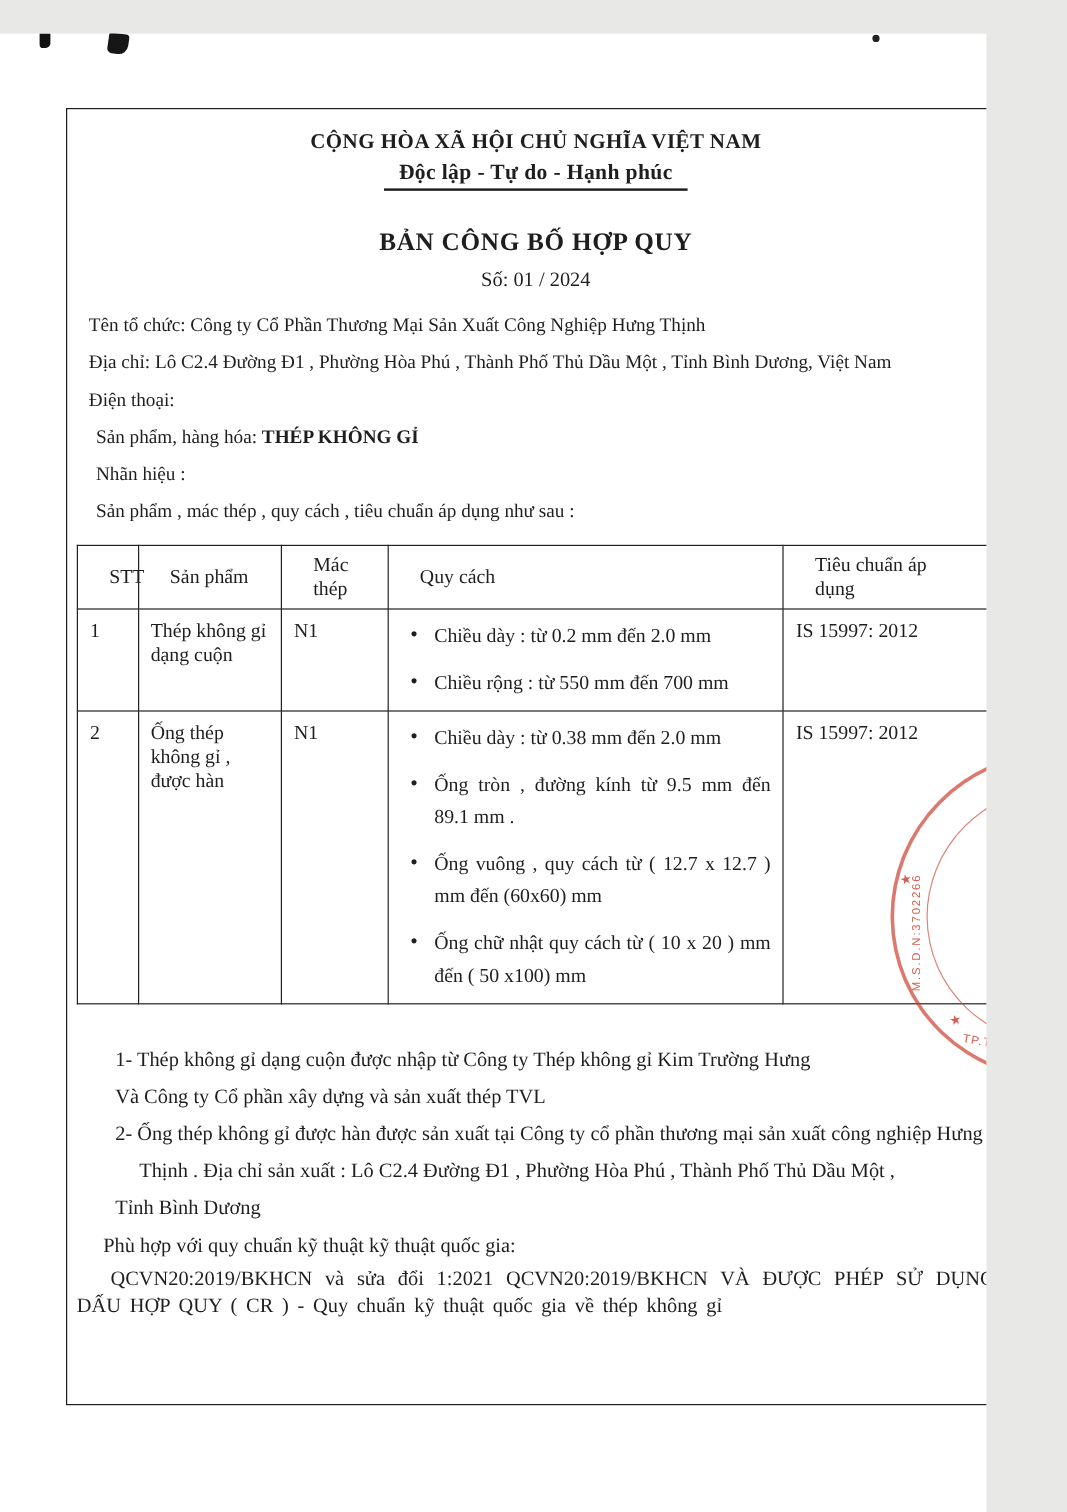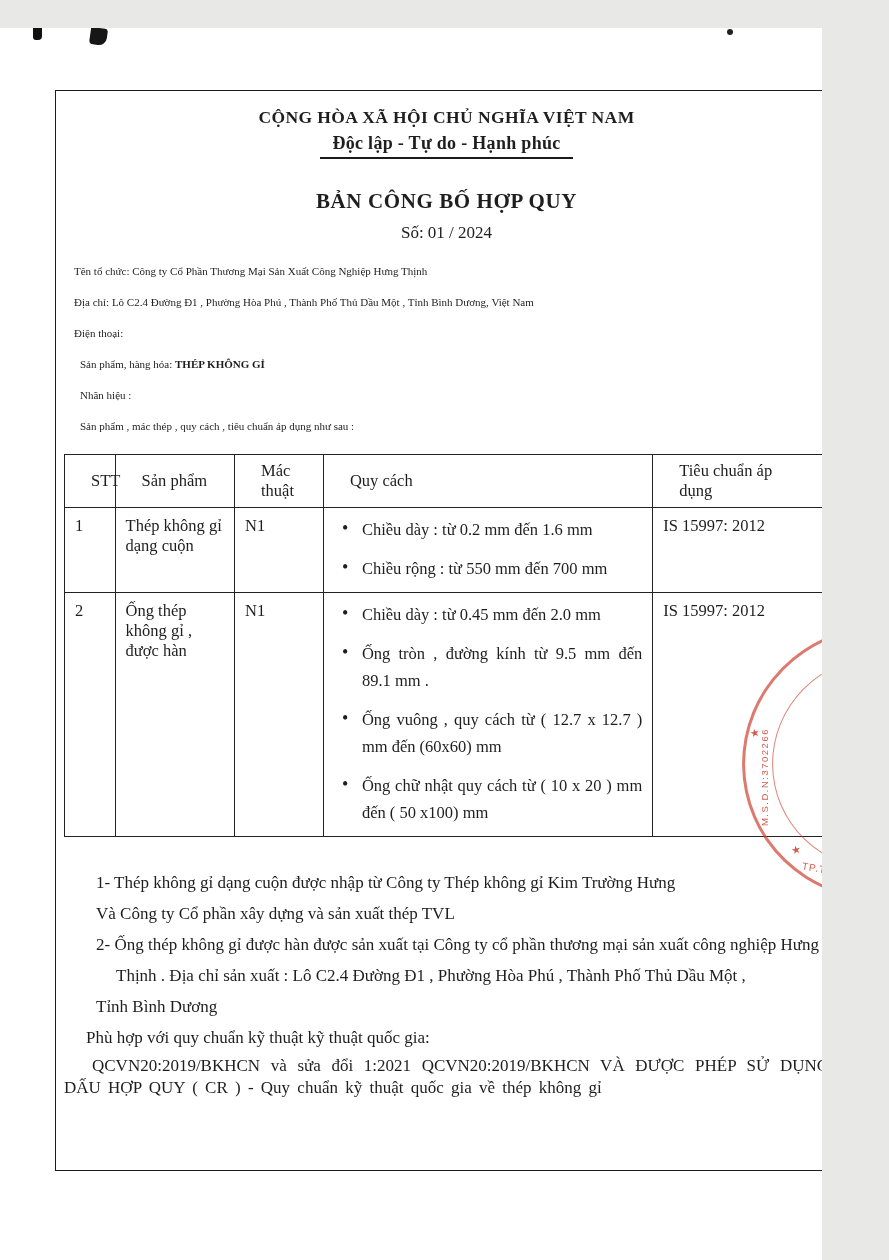--- a/index.html
+++ b/index.html
@@ -17,21 +17,21 @@
   
   .frame{position:absolute;left:55px;top:62px;width:783px;height:1081px;border:1.6px solid #1c1c1c;box-sizing:border-box;}
 
   .center{text-align:center;}
   .hdr1{margin-top:16px;font-size:17.5px;font-weight:bold;letter-spacing:0.4px;}
   .hdr2-wrap{margin-top:5px;text-align:center;}
   .hdr2{display:inline-block;font-size:18px;font-weight:bold;border-bottom:2.2px solid #1a1a1a;padding:0 12px 3px 12px;letter-spacing:0.3px;}
   .title{margin-top:30px;font-size:21px;font-weight:bold;letter-spacing:0.6px;}
   .docnum{margin-top:9px;font-size:17px;}
 
-  .info{margin:13px 16px 0 18px;font-size:11px;line-height:31px;}
+  .info{margin:13px 16px 0 18px;font-size:16px;line-height:31px;}
   .info p{margin:0;}
   .info .indent{padding-left:6px;}
   .bold{font-weight:bold;text-align:center;}
 
   table.spec{border-collapse:collapse;margin:12px 4px 0 8px;width:calc(100% - 14px);font-size:16.5px;table-layout:fixed;}
   table.spec th,table.spec td{border:1.5px solid #222;padding:8px 10px;vertical-align:top;font-weight:normal;text-align:left;box-sizing:border-box;}
   table.spec th{height:40px;vertical-align:middle;padding:6px 26px;}
   col.c1{width:6.6%;} col.c2{width:15.6%;} col.c3{width:11.6%;} col.c4{width:43%;} col.c5{width:23.2%;}
   td.num, th.num{text-align:center;}
   td.grade{text-align:center;padding-top:10px;}
@@ -99,45 +99,45 @@
           <col class="c1">
           <col class="c2">
           <col class="c3">
           <col class="c4">
           <col class="c5">
         </colgroup>
       <thead>
         <tr>
           <th class="num">STT</th>
           <th>Sản phẩm</th>
-          <th>Mác thuật</th>
+          <th>Mác thép</th>
           <th>Quy cách</th>
           <th>Tiêu chuẩn áp dụng</th>
         </tr>
       </thead>
       <tbody>
         <tr>
           <td class="num">1</td>
           <td class="prod">Thép không gỉ dạng cuộn</td>
           <td class="grade">N1</td>
           <td class="spec-cell">
             <ul class="bullets">
-              <li>Chiều dày : từ 0.2 mm đến 1.6 mm</li>
+              <li>Chiều dày : từ 0.2 mm đến 2.0 mm</li>
               <li>Chiều rộng : từ 550 mm đến 700 mm</li>
             </ul>
           </td>
           <td class="std">IS 15997: 2012</td>
         </tr>
         <tr>
           <td class="num">2</td>
           <td class="prod">Ống thép không gỉ , được hàn</td>
           <td class="grade">N1</td>
           <td class="spec-cell">
             <ul class="bullets">
-              <li>Chiều dày : từ 0.45 mm đến 2.0 mm</li>
+              <li>Chiều dày : từ 0.38 mm đến 2.0 mm</li>
               <li>Ống tròn , đường kính từ 9.5 mm đến 89.1 mm .</li>
               <li>Ống vuông , quy cách từ ( 12.7 x 12.7 ) mm đến (60x60) mm</li>
               <li>Ống chữ nhật quy cách từ ( 10 x 20 ) mm đến ( 50 x100) mm</li>
             </ul>
           </td>
           <td class="std">IS 15997: 2012</td>
         </tr>
       </tbody>
     </table>
 

